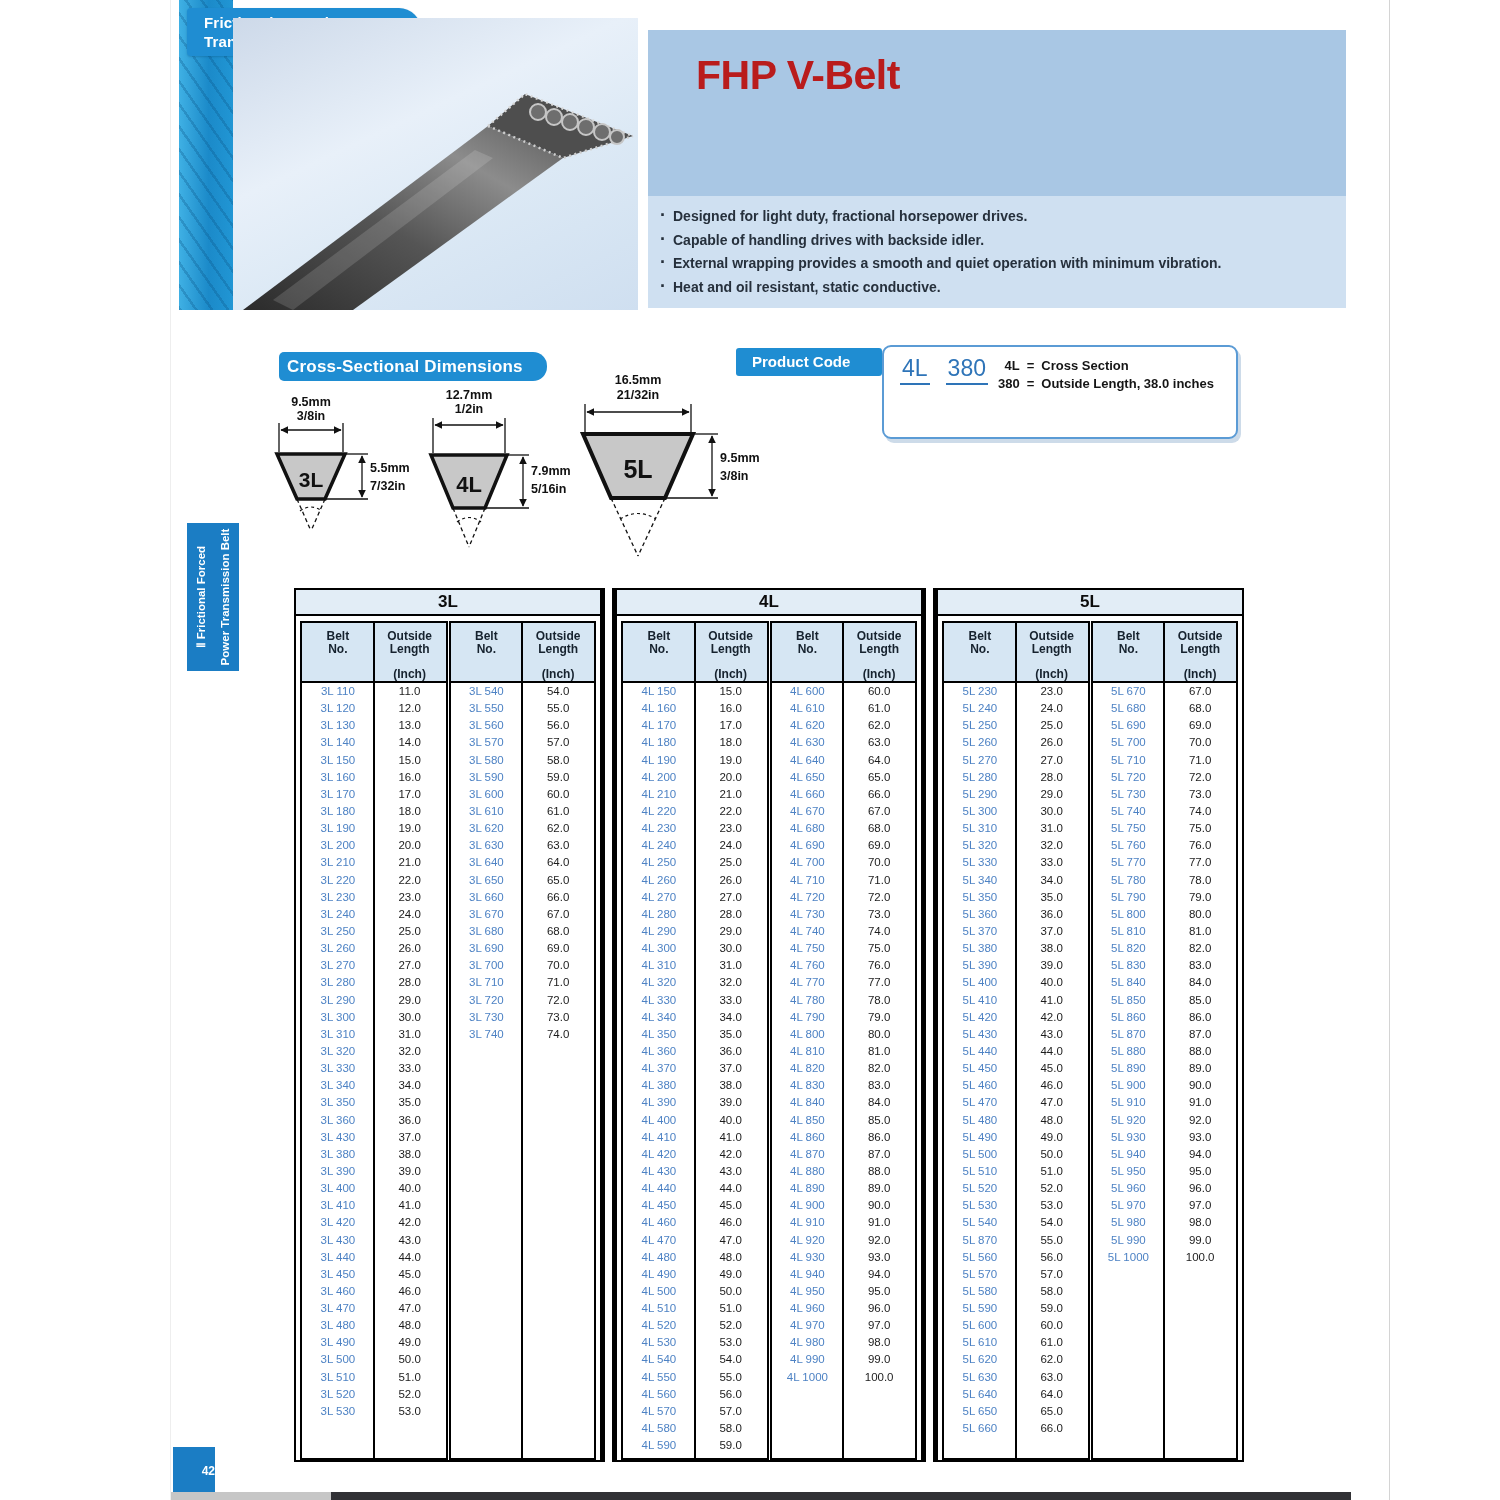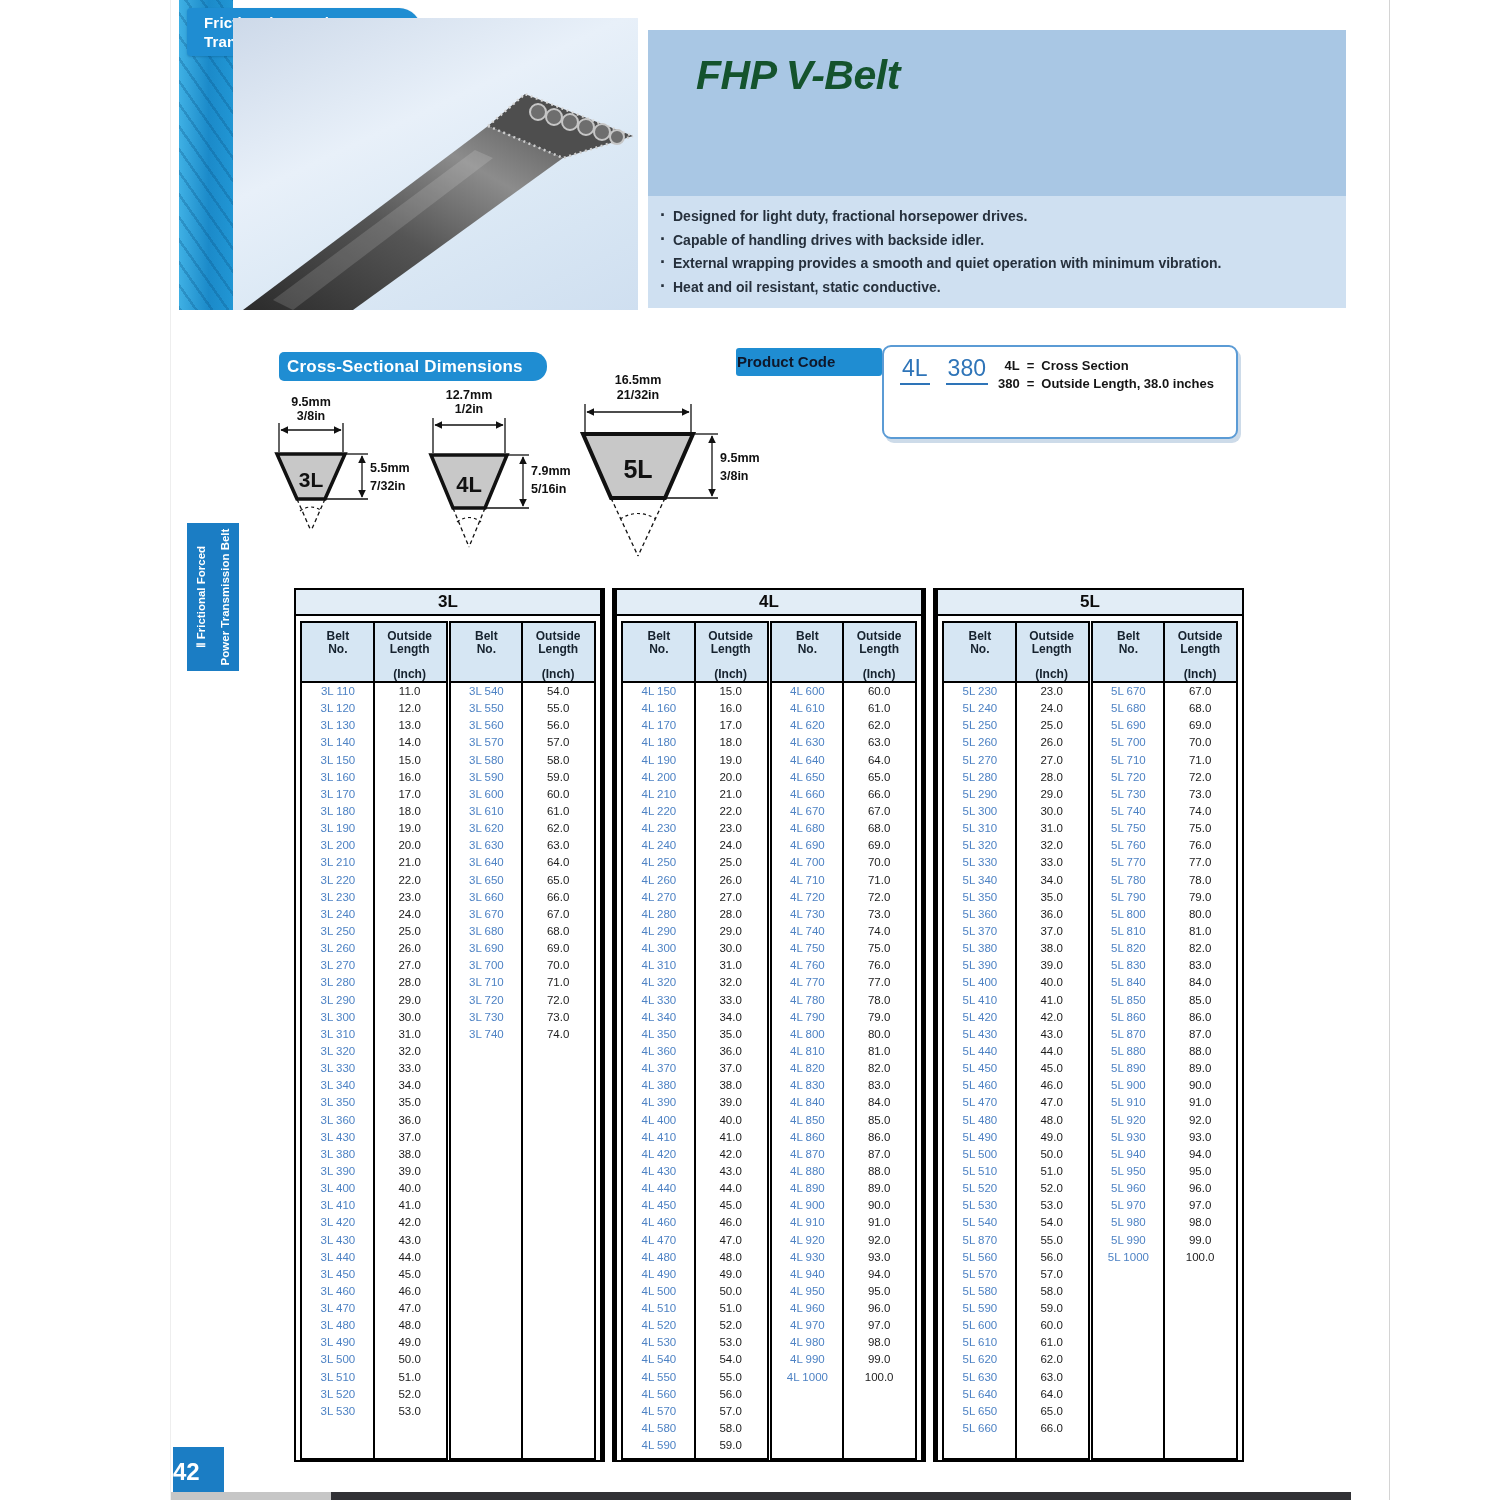--- a/index.html
+++ b/index.html
@@ -21,34 +21,34 @@
     line-height:19px; padding:5px 0 0 17px; letter-spacing:0.2px;
     box-shadow:0 1px 2px rgba(0,60,100,0.25); }
 
   
   .photo-panel { left:62px; top:18px; width:405px; height:292px;
     background:linear-gradient(155deg,#cdd9e9 0%, #e8f0f9 38%, #dce9f5 62%, #cfdff0 100%); }
 
   
   .title-panel { left:477px; top:30px; width:698px; height:166px; background:#a9c7e4; }
   .page-title { position:absolute; left:48px; top:22px; font-size:41px; font-weight:bold;
-    color:#14532d; letter-spacing:-0.5px;font-style:italic; }
+    color:#b91c1c; letter-spacing:-0.5px; }
   .features-panel { left:477px; top:196px; width:698px; height:112px; background:#cfe0f1;
     padding:11px 0 0 12px; }
   .feat { display:flex; align-items:flex-start; margin-bottom:5.5px;
     font-size:14px; font-weight:bold; color:#26303c; line-height:18px; }
   .feat .dot { font-size:18px; line-height:16px; margin-right:7px; color:#26303c; }
 
   
   .cs-label { left:108px; top:352px; width:268px; height:29px; background:#1f8dd2;
     border-radius:5px 14px 14px 5px; color:#fff; font-weight:bold; font-size:17px;
     line-height:29px; padding-left:8px; letter-spacing:0.2px; }
   .pc-label { left:565px; top:348px; width:146px; height:28px; background:#1f8dd2;
-    border-radius:3px; color:#0f172a; font-weight:bold; font-size:15px;
-    line-height:28px; padding-left:1px; z-index:3; }
+    border-radius:3px; color:#ffffff; font-weight:bold; font-size:15px;
+    line-height:28px; padding-left:16px; z-index:3; }
 
   
   .pc-box { left:711px; top:345px; width:356px; height:94px; background:#fff;
     border:2px solid #5b9bd5; border-radius:9px; box-shadow:3px 4px 0 #cddbe9; z-index:2; }
   .pc-code { position:absolute; left:16px; top:8px; display:flex; gap:16px;
     font-size:23px; color:#2e74b8; }
   .pc-code span { border-bottom:2px solid #2e74b8; padding:0 2px 1px; }
   .pc-legend { position:absolute; left:114px; top:11px; display:grid;
     grid-template-columns:auto auto auto; column-gap:7px; row-gap:3px;
     font-size:13px; font-weight:bold; color:#151515; line-height:15px; }
@@ -86,22 +86,22 @@
   .st-hcell .lbl-belt { display:inline-block; max-width:38px; }
   .st-hcell .lbl-len  { display:inline-block; max-width:54px; }
   .st-hcell .unit { margin-top:auto; }
   .st-rows { flex:1; overflow:hidden; }
   .r { height:17.15px; display:flex; }
   .r div { width:50%; text-align:center; font-size:11.5px; line-height:17.15px; }
   .c-no  { color:#4d82c4; }
   .c-len { color:#1c1c1c; }
 
   
-  .pagenum { left:2px; top:1447px; width:51px; height:49px; background:#1b7dc4;
-    color:#fff; font-weight:bold; font-size:24px; text-align:left; line-height:49px; }
+  .pagenum { left:2px; top:1447px; width:42px; height:49px; background:#1b7dc4;
+    color:#fff; font-weight:bold; font-size:12px; text-align:right; line-height:49px; }
   .strip-gray { left:0; top:1492px; width:160px; height:8px; background:#c6c6c6; }
   .strip-dark { left:160px; top:1492px; width:1020px; height:8px; background:#313135; }
 </style>
 </head>
 <body>
 
 <div class="page">
 
   <div class="abs corner-stripe"></div>
   <div class="abs corner-tab">

